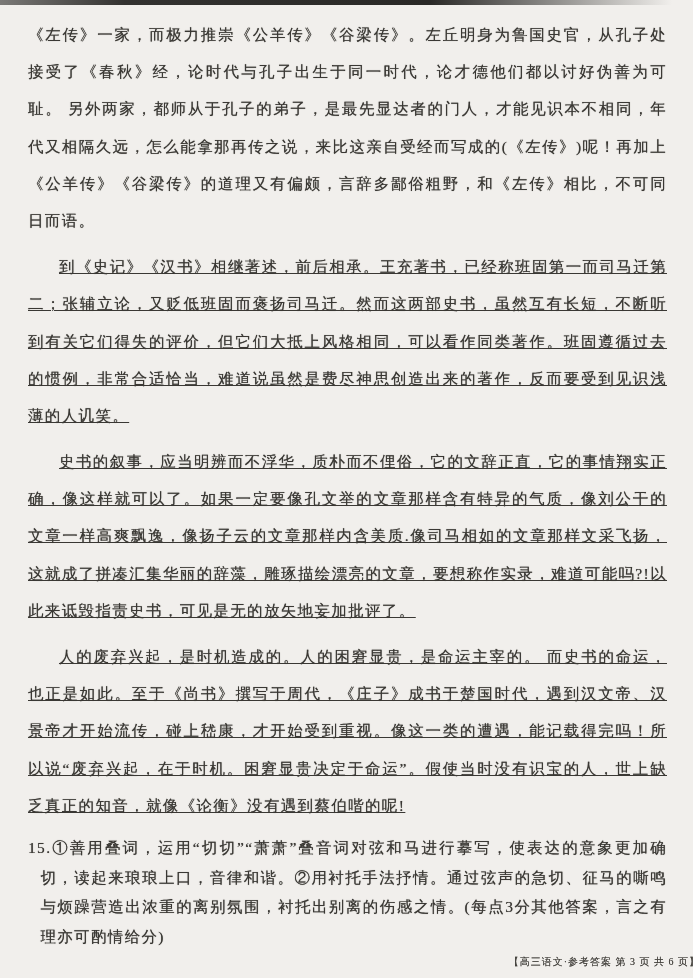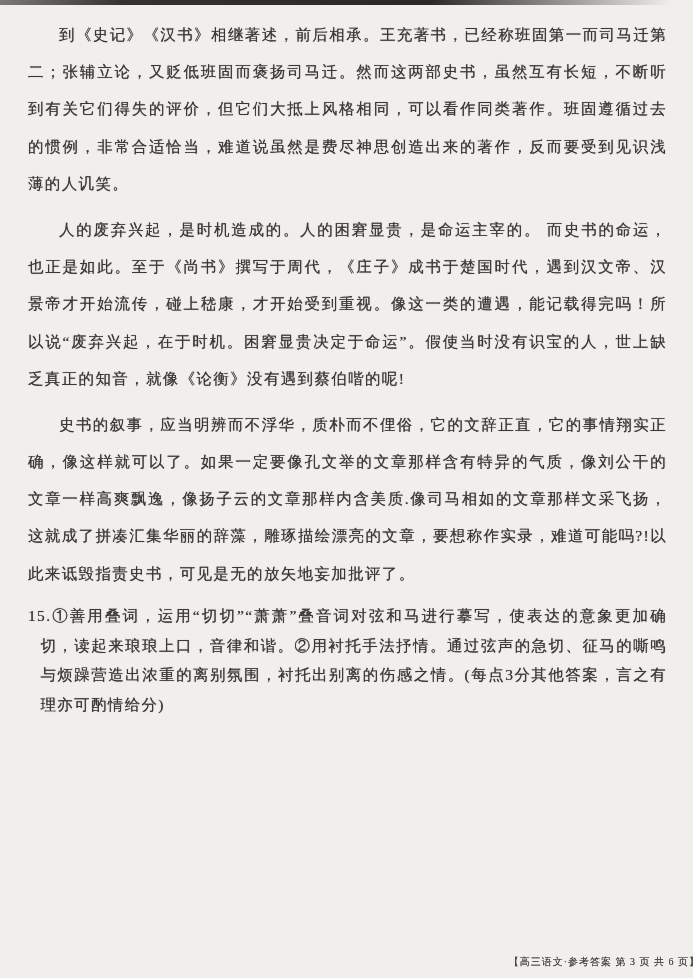--- a/index.html
+++ b/index.html
@@ -35,21 +35,21 @@
     right: 26px;
     text-align: justify;
     font-size: 15.5px;
     letter-spacing: 1.35px;
     text-shadow: 0 0 .7px rgba(72,70,66,.85);
   }
   p.para {
     margin: 0 0 9px 0;
     line-height: 2.40;
   }
-  p.para.indent { text-indent: 2em; }
+  p.para.indent { text-indent: 2em; text-decoration: underline; }
   p.answer {
     margin: 2px 0 0 0;
     line-height: 1.92;
     padding-left: .8em;
     text-indent: -.8em;
   }
   .page-footer {
     position: absolute;
     bottom: 9px;
     left: 7px;
@@ -60,19 +60,20 @@
     color: #474540;
     text-shadow: 0 0 .6px rgba(72,70,66,.8);
   }
 </style>
 </head>
 <body>
 
 <div class="scan-edge-top"></div>
 
 <div class="page-content">
+  <p class="para">《左传》一家，而极力推崇《公羊传》《谷梁传》。左丘明身为鲁国史官，从孔子处接受了《春秋》经，论时代与孔子出生于同一时代，论才德他们都以讨好伪善为可耻。 另外两家，都师从于孔子的弟子，是最先显达者的门人，才能见识本不相同，年代又相隔久远，怎么能拿那再传之说，来比这亲自受经而写成的(《左传》)呢！再加上《公羊传》《谷梁传》的道理又有偏颇，言辞多鄙俗粗野，和《左传》相比，不可同日而语。</p>
   <p class="para indent">到《史记》《汉书》相继著述，前后相承。王充著书，已经称班固第一而司马迁第二；张辅立论，又贬低班固而褒扬司马迁。然而这两部史书，虽然互有长短，不断听到有关它们得失的评价，但它们大抵上风格相同，可以看作同类著作。班固遵循过去的惯例，非常合适恰当，难道说虽然是费尽神思创造出来的著作，反而要受到见识浅薄的人讥笑。</p>
+  <p class="para indent">史书的叙事，应当明辨而不浮华，质朴而不俚俗，它的文辞正直，它的事情翔实正确，像这样就可以了。如果一定要像孔文举的文章那样含有特异的气质，像刘公干的文章一样高爽飘逸，像扬子云的文章那样内含美质.像司马相如的文章那样文采飞扬，这就成了拼凑汇集华丽的辞藻，雕琢描绘漂亮的文章，要想称作实录，难道可能吗?!以此来诋毁指责史书，可见是无的放矢地妄加批评了。</p>
   <p class="para indent">人的废弃兴起，是时机造成的。人的困窘显贵，是命运主宰的。 而史书的命运，也正是如此。至于《尚书》撰写于周代，《庄子》成书于楚国时代，遇到汉文帝、汉景帝才开始流传，碰上嵇康，才开始受到重视。像这一类的遭遇，能记载得完吗！所以说“废弃兴起，在于时机。困窘显贵决定于命运”。假使当时没有识宝的人，世上缺乏真正的知音，就像《论衡》没有遇到蔡伯喈的呢!</p>
-  <p class="para indent">史书的叙事，应当明辨而不浮华，质朴而不俚俗，它的文辞正直，它的事情翔实正确，像这样就可以了。如果一定要像孔文举的文章那样含有特异的气质，像刘公干的文章一样高爽飘逸，像扬子云的文章那样内含美质.像司马相如的文章那样文采飞扬，这就成了拼凑汇集华丽的辞藻，雕琢描绘漂亮的文章，要想称作实录，难道可能吗?!以此来诋毁指责史书，可见是无的放矢地妄加批评了。</p>
   <p class="answer">15.①善用叠词，运用“切切”“萧萧”叠音词对弦和马进行摹写，使表达的意象更加确切，读起来琅琅上口，音律和谐。②用衬托手法抒情。通过弦声的急切、征马的嘶鸣与烦躁营造出浓重的离别氛围，衬托出别离的伤感之情。(每点3分其他答案，言之有理亦可酌情给分)</p>
 </div>
 
 <div class="page-footer">【高三语文·参考答案 第 3 页 共 6 页】</div>
 
 </body></html>

